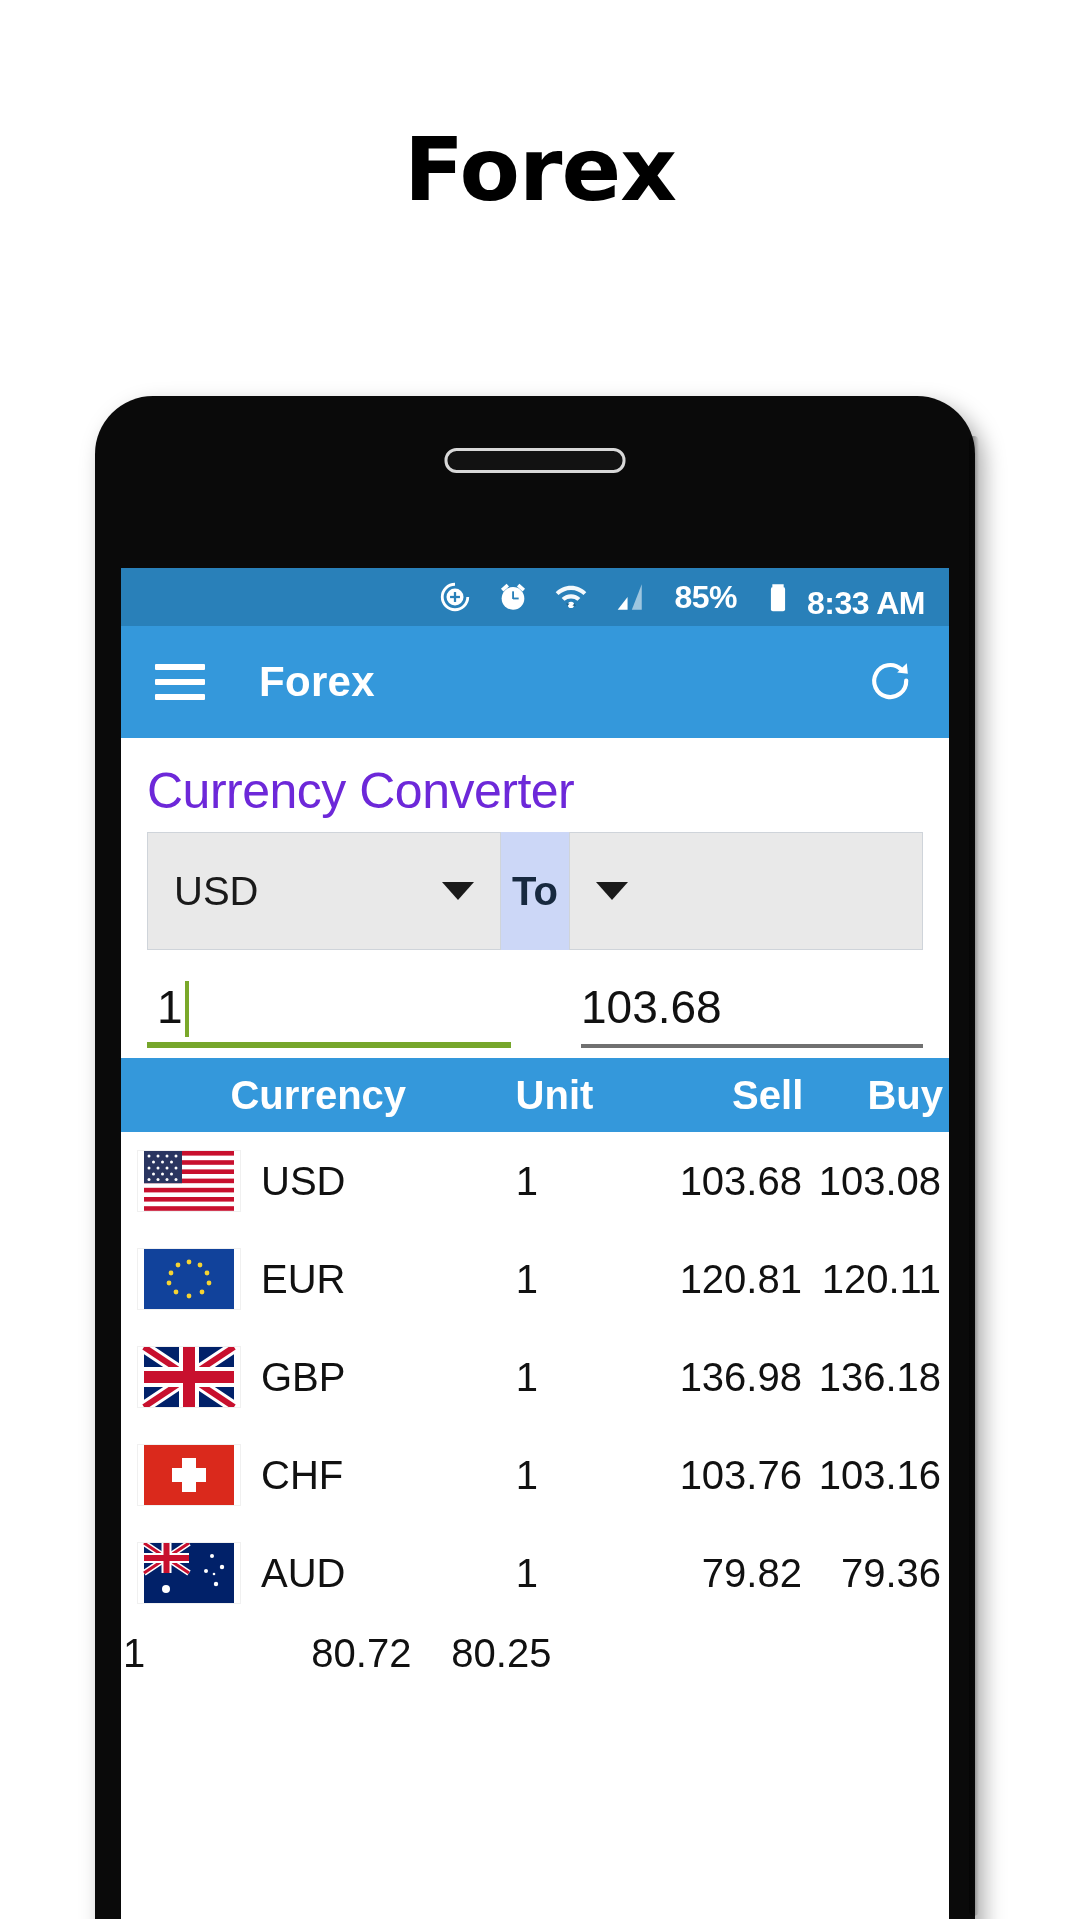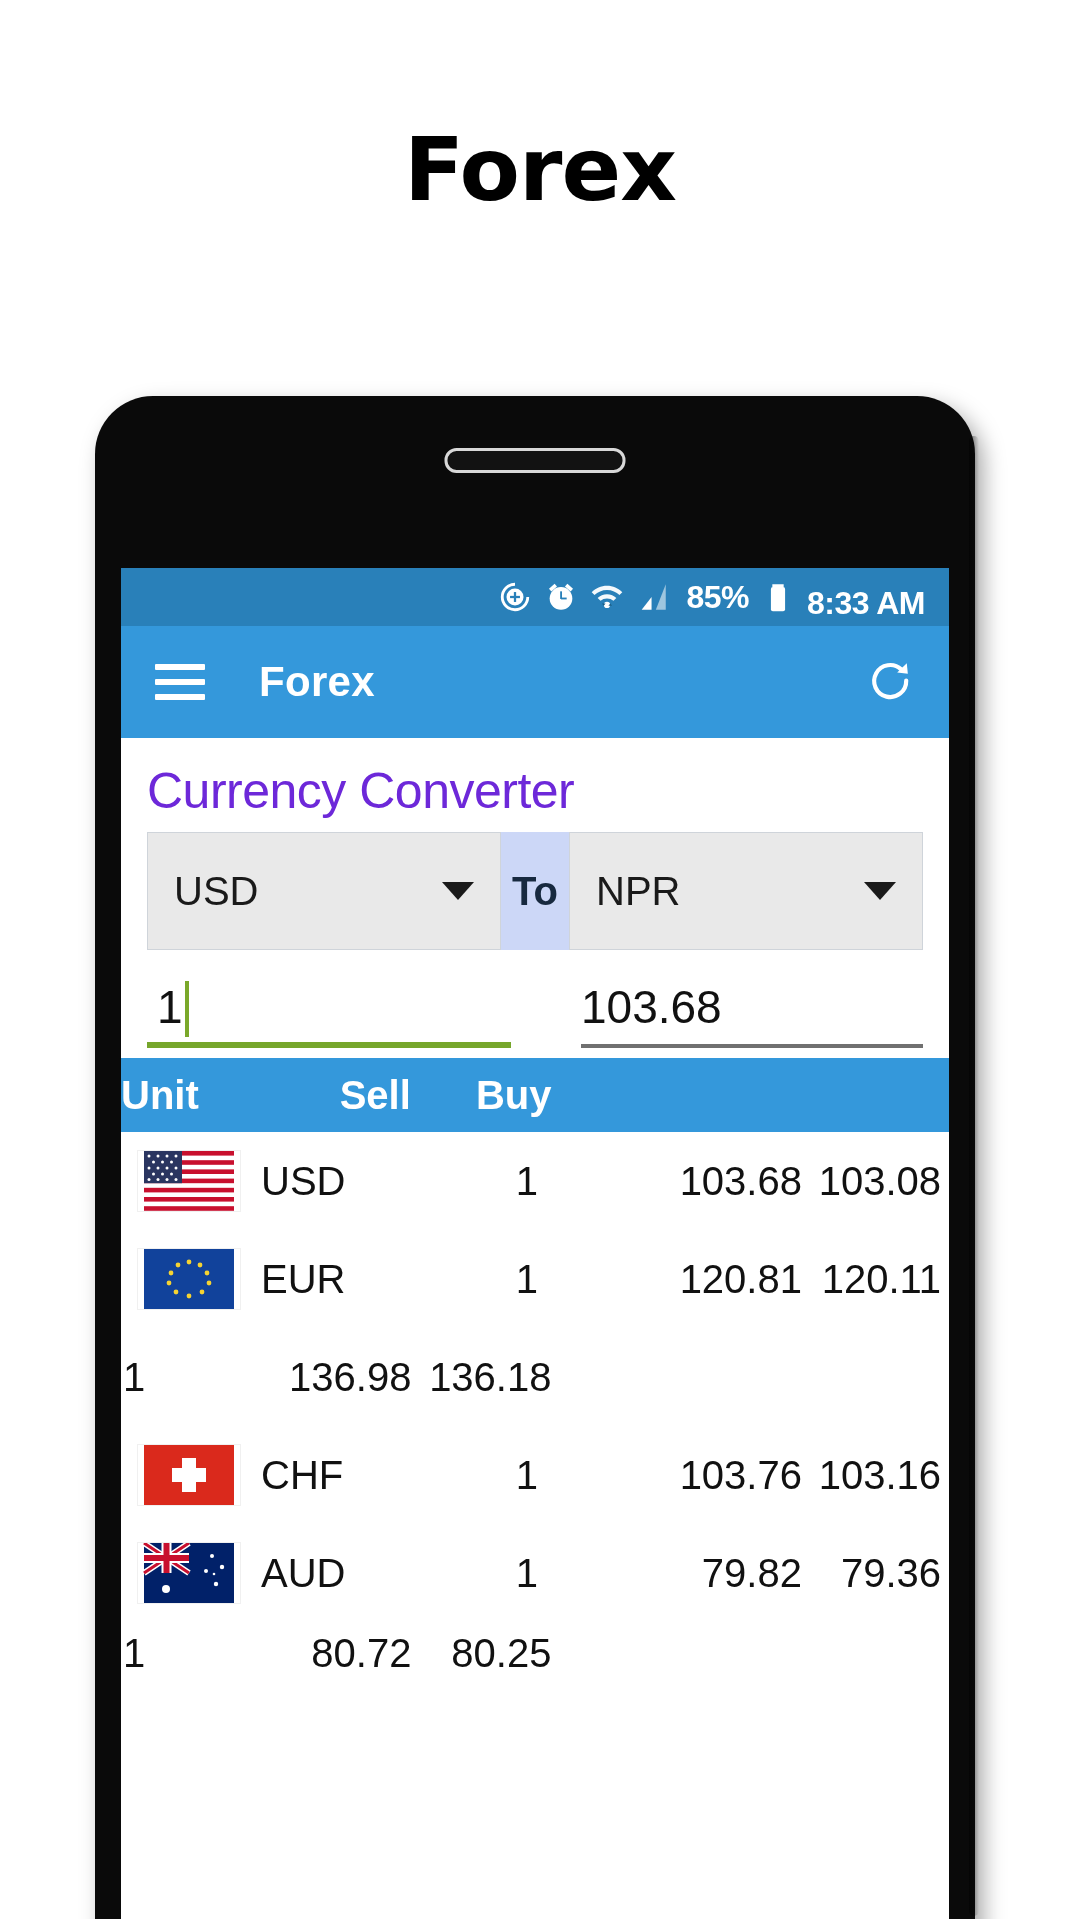--- a/index.html
+++ b/index.html
@@ -39,21 +39,21 @@
     position:absolute;left:26px;top:172px;width:828px;height:1368px;
     background:#ffffff;overflow:hidden;
   }
 
   
   .statusbar{
     height:58px;background:#2980b9;position:relative;
     display:flex;align-items:center;justify-content:flex-end;
     padding-right:24px;box-sizing:border-box;
   }
-  .sb-icons{display:flex;align-items:center;gap:12px;}
+  .sb-icons{display:flex;align-items:center;gap:24px;}
   .sb-ico{width:34px;height:34px;display:block;}
   .sb-batt-pct{
     color:#fff;font-size:32px;font-weight:600;letter-spacing:-0.5px;
     font-family:"Liberation Sans", sans-serif;margin-left:4px;
   }
   .sb-time{
     color:#fff;font-size:32px;font-weight:600;margin-left:12px;
     letter-spacing:-0.5px;
     margin-top:12px;
   }
@@ -193,38 +193,38 @@
     <div class="converter">
       <div class="conv-title">Currency Converter</div>
 
       <div class="selector-row">
         <div class="spinner">
           <span class="val">USD</span>
           <span class="caret"></span>
         </div>
         <div class="to-box">To</div>
         <div class="spinner">
-          <span class="val">NPR</span>
           <span class="caret"></span>
         </div>
       </div>
 
       <div class="amount-row">
         <div class="amt-left">
           <div class="amt-val left"><span>1</span><span class="caretbar"></span></div>
           <div class="underline-green"></div>
         </div>
         <div class="amt-right">
           <div class="amt-val">103.68</div>
           <div class="underline-grey"></div>
         </div>
       </div>
     </div>
 
     <div class="tbl-head">
+      <div class="c-cur">Currency</div>
       <div class="c-unit">Unit</div>
       <div class="c-sell">Sell</div>
       <div class="c-buy">Buy</div>
     </div>
 
     <div id="rates-body">
         <div class="row">
           <div class="c-cur">
             <span class="flag">
               <svg class="fl-svg" viewBox="0 0 90 60">
@@ -286,20 +286,32 @@
                 </g>
               </svg>
             </span>
             <span class="code">EUR</span>
           </div>
           <div class="c-unit num">1</div>
           <div class="c-sell num">120.81</div>
           <div class="c-buy num">120.11</div>
         </div>
         <div class="row">
+          <div class="c-cur">
+            <span class="flag">
+              <svg class="fl-svg" viewBox="0 0 90 60">
+                <rect width="90" height="60" fill="#012169"></rect>
+                <path d="M0 0 L90 60 M90 0 L0 60" stroke="#ffffff" stroke-width="12"></path>
+                <path d="M0 0 L90 60 M90 0 L0 60" stroke="#c8102e" stroke-width="6"></path>
+                <path d="M45 0 V60 M0 30 H90" stroke="#ffffff" stroke-width="20"></path>
+                <path d="M45 0 V60 M0 30 H90" stroke="#c8102e" stroke-width="12"></path>
+              </svg>
+            </span>
+            <span class="code">GBP</span>
+          </div>
           <div class="c-unit num">1</div>
           <div class="c-sell num">136.98</div>
           <div class="c-buy num">136.18</div>
         </div>
         <div class="row">
           <div class="c-cur">
             <span class="flag">
               <svg class="fl-svg" viewBox="0 0 90 60">
                 <rect width="90" height="60" fill="#da291c"></rect>
                 <rect x="38" y="13" width="14" height="34" fill="#ffffff"></rect>

